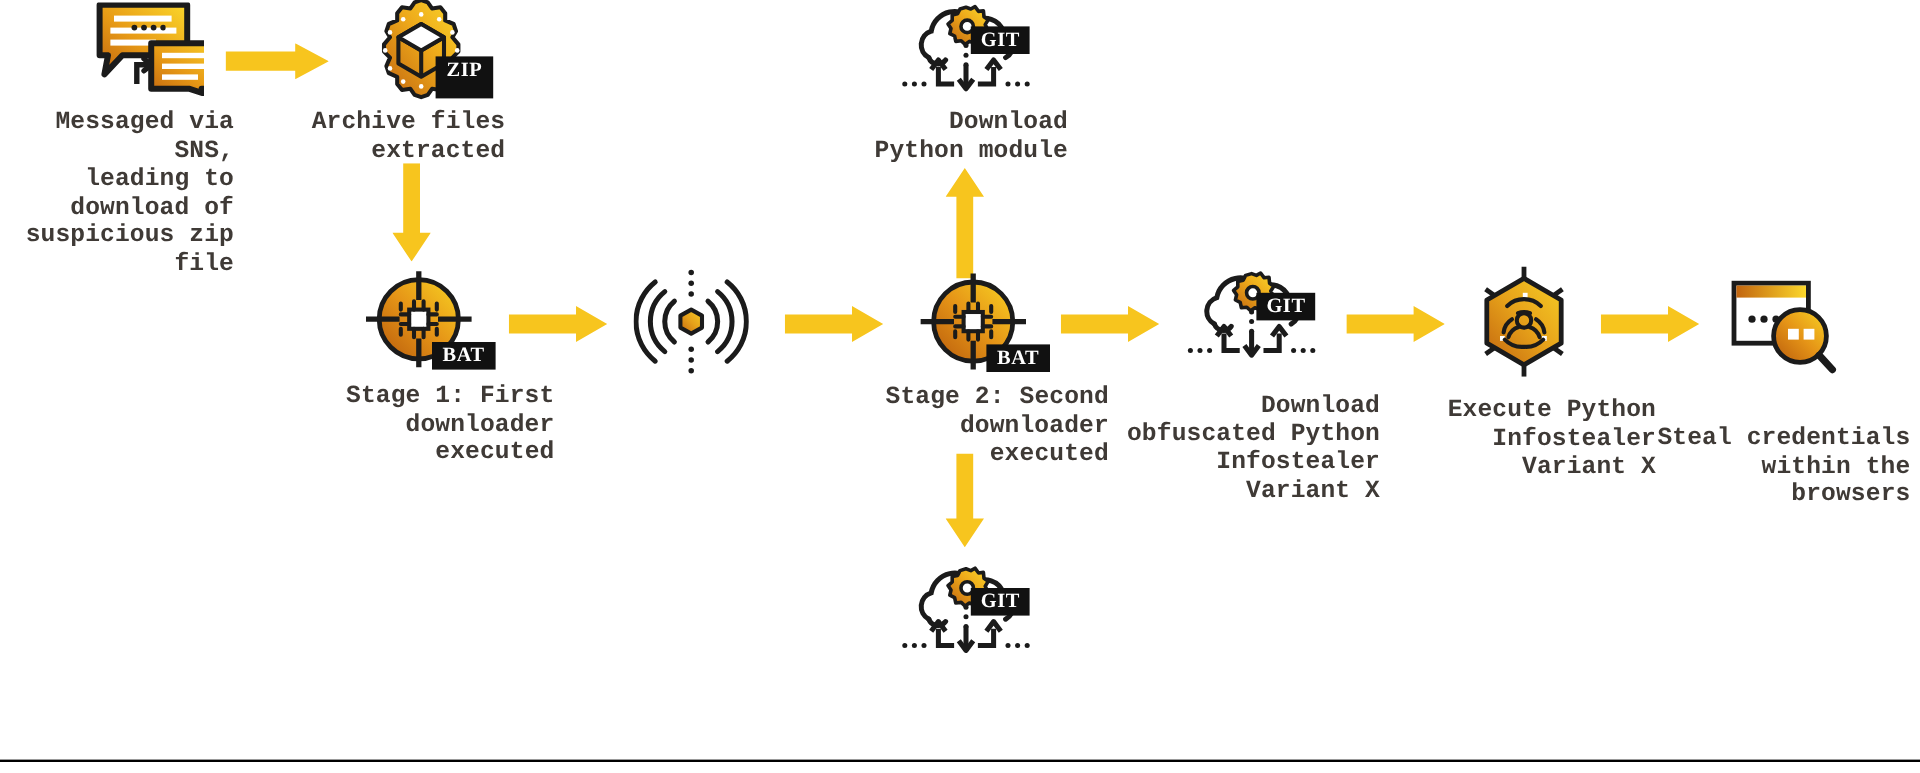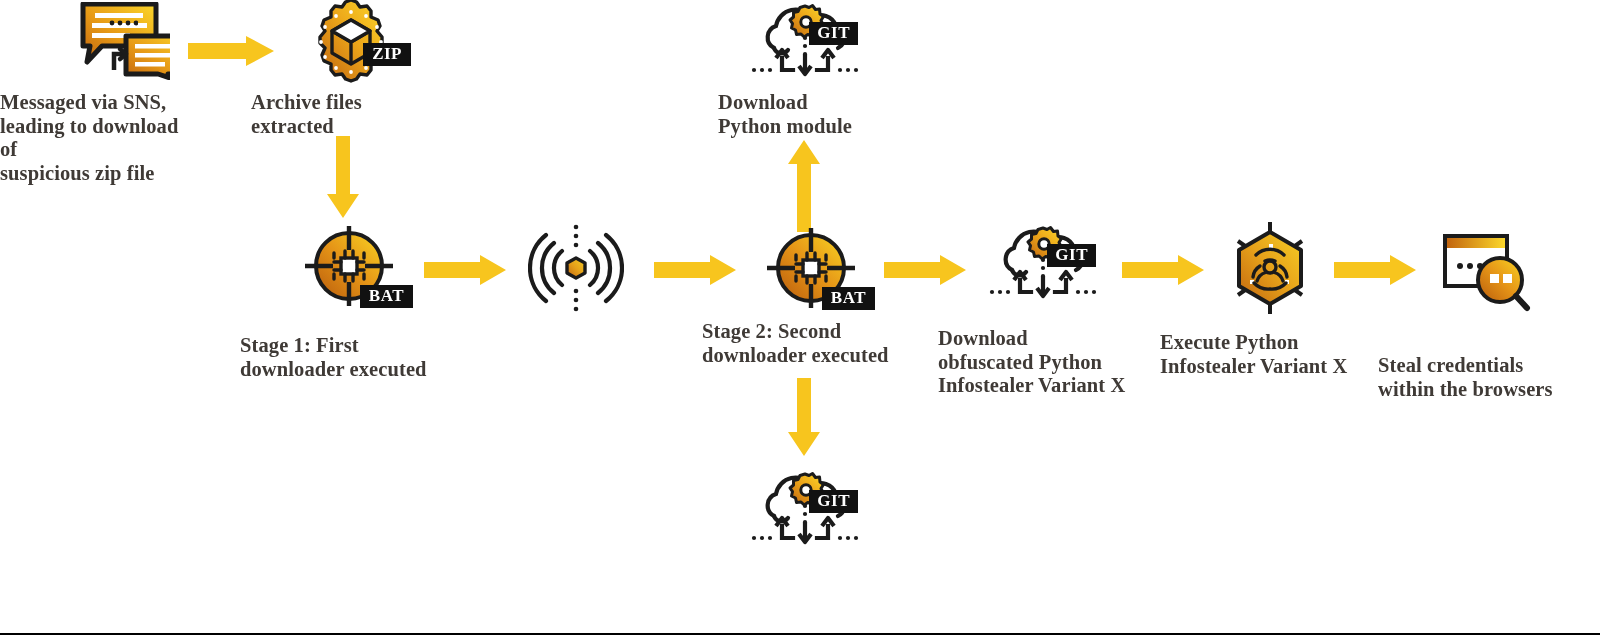--- a/index.html
+++ b/index.html
@@ -5,23 +5,23 @@
   html,body{margin:0;padding:0;}
   body{
     width:1600px;height:644px;background:#ffffff;
     font-family:"Liberation Serif", "DejaVu Serif", serif;
     overflow:hidden;position:relative;
   }
   #canvas{position:absolute;left:0;top:0;width:1600px;height:644px;}
   .node{position:absolute;display:flex;flex-direction:column;align-items:center;}
   .icon-wrap{display:flex;align-items:center;justify-content:center;}
   .caption{
-    margin-top:6px;text-align:left;color:#3f3a36;
+    margin-top:6px;text-align:right;color:#3f3a36;
     font-weight:bold;font-size:20.5px;line-height:23.5px;
-    letter-spacing:.1px;white-space:pre-line;
+    letter-spacing:.1px;white-space:pre-line;font-family:Liberation Mono, monospace;
   }
   .arrow{position:absolute;}
   .bottom-rule{position:absolute;left:0;bottom:9px;width:1600px;height:2px;background:#000;}
 </style>
 </head>
 <body>
 
 <div id="canvas">
 
   <svg width="0" height="0" style="position:absolute" aria-hidden="true">
@@ -109,21 +109,21 @@
             <circle cx="-30" cy="0" r="1.9"></circle>
               <circle cx="-26" cy="-15" r="1.9"></circle>
               <circle cx="-15" cy="-26" r="1.9"></circle>
           </g>
 
           <path d="M0,-22 L19,-11 L19,11 L0,22 L-19,11 L-19,-11 Z" fill="none" stroke="#1b1b1b" stroke-width="3.4" stroke-linejoin="round"></path>
           <path d="M-19,-11 L0,0 L19,-11 M0,0 L0,22" fill="none" stroke="#1b1b1b" stroke-width="3.4" stroke-linejoin="round"></path>
           <path d="M-19,-11 L0,-22 L19,-11 L0,0 Z" fill="#ffffff" stroke="#1b1b1b" stroke-width="3.4" stroke-linejoin="round"></path>
         </g>
       </svg>
-      <div style="position:absolute;right:-14px;bottom:20px;background:#111;color:#fff;font-size:17px;font-weight:bold;padding:1px 9px 2px;letter-spacing:.5px;line-height:20px;">ZIP</div>
+      <div style="position:absolute;right:-14px;bottom:4px;background:#111;color:#fff;font-size:17px;font-weight:bold;padding:1px 9px 14px;letter-spacing:.5px;line-height:20px;">ZIP</div>
     </div>
   </div>
   <div class="caption" style="position:absolute;left:251px;top:85px;width:170px;">Archive files
 extracted</div>
 
   <svg class="arrow" style="left:327px;top:136px;" width="32" height="82">
     <path d="M9 0 H23 V58 H32 L16 82 L0 58 H9 Z" fill="#F7C51E"></path>
   </svg>
 
   <div class="node" style="left:296px;top:226px;width:110px;">
@@ -138,21 +138,21 @@
             <rect x="-8" y="-8" width="16" height="16" fill="#fff"></rect>
             <path d="M-8,-4 H-15 M-8,4 H-15 M8,-4 H15 M8,4 H15"></path>
             <path d="M-4,-8 V-15 M4,-8 V-15 M-4,8 V15 M4,8 V15"></path>
             <path d="M-15,-8 V-13 M15,-8 V-13 M-15,8 V13 M15,8 V13"></path>
           </g>
         </g>
       </svg>
       <div style="position:absolute;right:-16px;bottom:-2px;background:#111;color:#fff;font-size:17px;font-weight:bold;padding:1px 9px 2px;letter-spacing:.5px;line-height:20px;">BAT</div>
     </div>
   </div>
-  <div class="caption" style="position:absolute;left:240px;top:328px;width:222px;">Stage 1: First
+  <div class="caption" style="position:absolute;left:240px;top:313px;width:222px;">Stage 1: First
 downloader executed</div>
 
   <svg class="arrow" style="left:424px;top:255px;" width="82" height="30">
     <path d="M0 7 H56 V0 L82 15 L56 30 V23 H0 Z" fill="#F7C51E"></path>
   </svg>
 
   <div class="node" style="left:528px;top:222px;width:96px;">
     <div class="icon-wrap">
       <svg width="96" height="92" viewBox="0 0 96 92">
         <g transform="translate(48,46)" stroke="#1b1b1b" fill="none" stroke-width="4.2" stroke-linecap="round">

